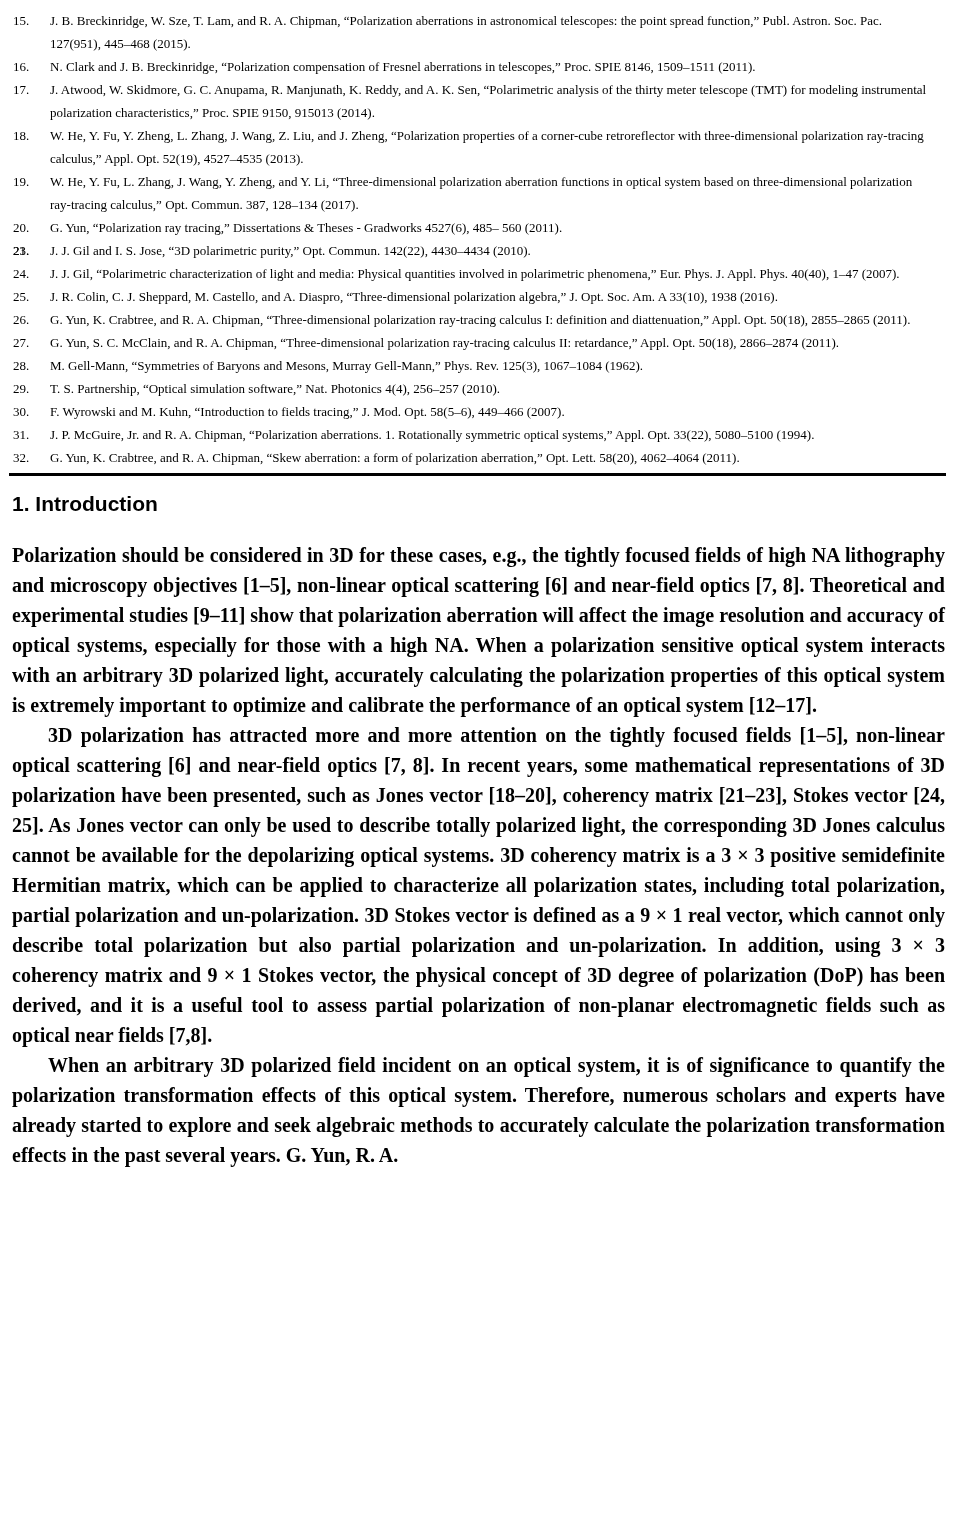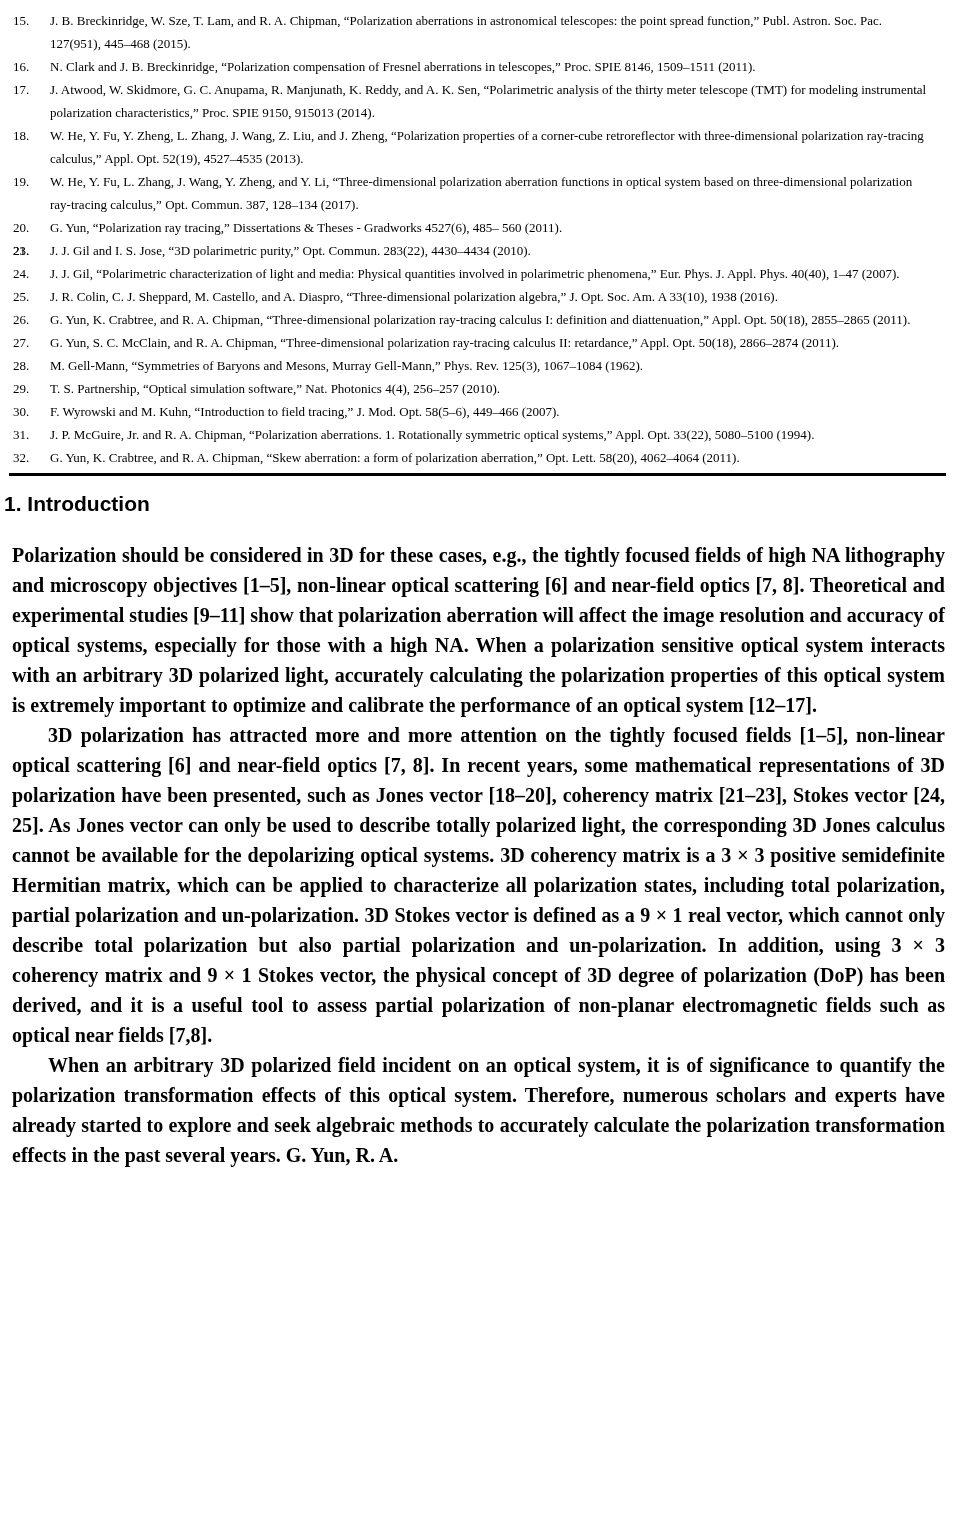--- a/index.html
+++ b/index.html
@@ -31,21 +31,21 @@
   .rule {
     height: 3px;
     background: #000000;
     margin: 4px 30px 0 9px;
   }
   .section-heading {
     font-family: "Liberation Sans", "DejaVu Sans", sans-serif;
     font-weight: bold;
     font-size: 21px;
     line-height: 26px;
-    margin: 15px 0 0 4px;
+    margin: 15px 0 0 12px;
   }
   .body-text {
     margin: 23px 31px 0 12px;
     font-size: 20px;
     line-height: 30px;
   }
   .body-text p {
     margin: 0;
     text-align: justify;
     font-weight: bold;
@@ -58,28 +58,28 @@
 <div class="page">
 
   <div class="refs" id="refs-list">
       <div class="ref-item"><span class="ref-num">15.</span><span class="ref-text"><span>J. B. Breckinridge, W. Sze, T. Lam, and R. A. Chipman, “Polarization aberrations in astronomical telescopes: the point spread function,” Publ. Astron. Soc. Pac. </span><b>127</b><span>(951), 445–468 (2015).</span></span></div>
       <div class="ref-item"><span class="ref-num">16.</span><span class="ref-text"><span>N. Clark and J. B. Breckinridge, “Polarization compensation of Fresnel aberrations in telescopes,” Proc. SPIE </span><b>8146</b><span>, 1509–1511 (2011).</span></span></div>
       <div class="ref-item"><span class="ref-num">17.</span><span class="ref-text"><span>J. Atwood, W. Skidmore, G. C. Anupama, R. Manjunath, K. Reddy, and A. K. Sen, “Polarimetric analysis of the thirty meter telescope (TMT) for modeling instrumental polarization characteristics,” Proc. SPIE </span><b>9150</b><span>, 915013 (2014).</span></span></div>
       <div class="ref-item"><span class="ref-num">18.</span><span class="ref-text"><span>W. He, Y. Fu, Y. Zheng, L. Zhang, J. Wang, Z. Liu, and J. Zheng, “Polarization properties of a corner-cube retroreflector with three-dimensional polarization ray-tracing calculus,” Appl. Opt. </span><b>52</b><span>(19), 4527–4535 (2013).</span></span></div>
       <div class="ref-item"><span class="ref-num">19.</span><span class="ref-text"><span>W. He, Y. Fu, L. Zhang, J. Wang, Y. Zheng, and Y. Li, “Three-dimensional polarization aberration functions in optical system based on three-dimensional polarization ray-tracing calculus,” Opt. Commun. </span><b>387</b><span>, 128–134 (2017).</span></span></div>
       <div class="ref-item"><span class="ref-num">20.</span><span class="ref-text"><span>G. Yun, “Polarization ray tracing,” Dissertations &amp; Theses - Gradworks </span><b>4527</b><span>(6), 485– 560 (2011).</span></span></div>
       <div class="ref-item"><span class="ref-num">21.</span></div>
-      <div class="ref-item"><span class="ref-num">23.</span><span class="ref-text"><span>J. J. Gil and I. S. Jose, “3D polarimetric purity,” Opt. Commun. </span><b>283</b><span>(22), 4430–4434 (2010).</span></span></div>
+      <div class="ref-item"><span class="ref-num">23.</span><span class="ref-text"><span>J. J. Gil and I. S. Jose, “3D polarimetric purity,” Opt. Commun. </span><b>142</b><span>(22), 4430–4434 (2010).</span></span></div>
       <div class="ref-item"><span class="ref-num">24.</span><span class="ref-text"><span>J. J. Gil, “Polarimetric characterization of light and media: Physical quantities involved in polarimetric phenomena,” Eur. Phys. J. Appl. Phys. </span><b>40</b><span>(40), 1–47 (2007).</span></span></div>
       <div class="ref-item"><span class="ref-num">25.</span><span class="ref-text"><span>J. R. Colin, C. J. Sheppard, M. Castello, and A. Diaspro, “Three-dimensional polarization algebra,” J. Opt. Soc. Am. A </span><b>33</b><span>(10), 1938 (2016).</span></span></div>
       <div class="ref-item"><span class="ref-num">26.</span><span class="ref-text"><span>G. Yun, K. Crabtree, and R. A. Chipman, “Three-dimensional polarization ray-tracing calculus I: definition and diattenuation,” Appl. Opt. </span><b>50</b><span>(18), 2855–2865 (2011).</span></span></div>
       <div class="ref-item"><span class="ref-num">27.</span><span class="ref-text"><span>G. Yun, S. C. McClain, and R. A. Chipman, “Three-dimensional polarization ray-tracing calculus II: retardance,” Appl. Opt. </span><b>50</b><span>(18), 2866–2874 (2011).</span></span></div>
       <div class="ref-item"><span class="ref-num">28.</span><span class="ref-text"><span>M. Gell-Mann, “Symmetries of Baryons and Mesons, Murray Gell-Mann,” Phys. Rev. </span><b>125</b><span>(3), 1067–1084 (1962).</span></span></div>
       <div class="ref-item"><span class="ref-num">29.</span><span class="ref-text"><span>T. S. Partnership, “Optical simulation software,” Nat. Photonics </span><b>4</b><span>(4), 256–257 (2010).</span></span></div>
-      <div class="ref-item"><span class="ref-num">30.</span><span class="ref-text"><span>F. Wyrowski and M. Kuhn, “Introduction to field tracing,” J. Mod. Opt. </span><b>58</b><span>(5–6), 449–466 (2007).</span></span></div>
+      <div class="ref-item"><span class="ref-num">30.</span><span class="ref-text"><span>F. Wyrowski and M. Kuhn, “Introduction to fields tracing,” J. Mod. Opt. </span><b>58</b><span>(5–6), 449–466 (2007).</span></span></div>
       <div class="ref-item"><span class="ref-num">31.</span><span class="ref-text"><span>J. P. McGuire, Jr. and R. A. Chipman, “Polarization aberrations. 1. Rotationally symmetric optical systems,” Appl. Opt. </span><b>33</b><span>(22), 5080–5100 (1994).</span></span></div>
       <div class="ref-item"><span class="ref-num">32.</span><span class="ref-text"><span>G. Yun, K. Crabtree, and R. A. Chipman, “Skew aberration: a form of polarization aberration,” Opt. Lett. </span><b>58</b><span>(20), 4062–4064 (2011).</span></span></div>
     </div>
 
   <div class="rule"></div>
 
   <h2 class="section-heading">1. Introduction</h2>
 
   <div class="body-text">
     <p>Polarization should be considered in 3D for these cases, e.g., the tightly focused fields of high NA lithography and microscopy objectives [1–5], non-linear optical scattering [6] and near-field optics [7, 8]. Theoretical and experimental studies [9–11] show that polarization aberration will affect the image resolution and accuracy of optical systems, especially for those with a high NA. When a polarization sensitive optical system interacts with an arbitrary 3D polarized light, accurately calculating the polarization properties of this optical system is extremely important to optimize and calibrate the performance of an optical system [12–17].</p>

